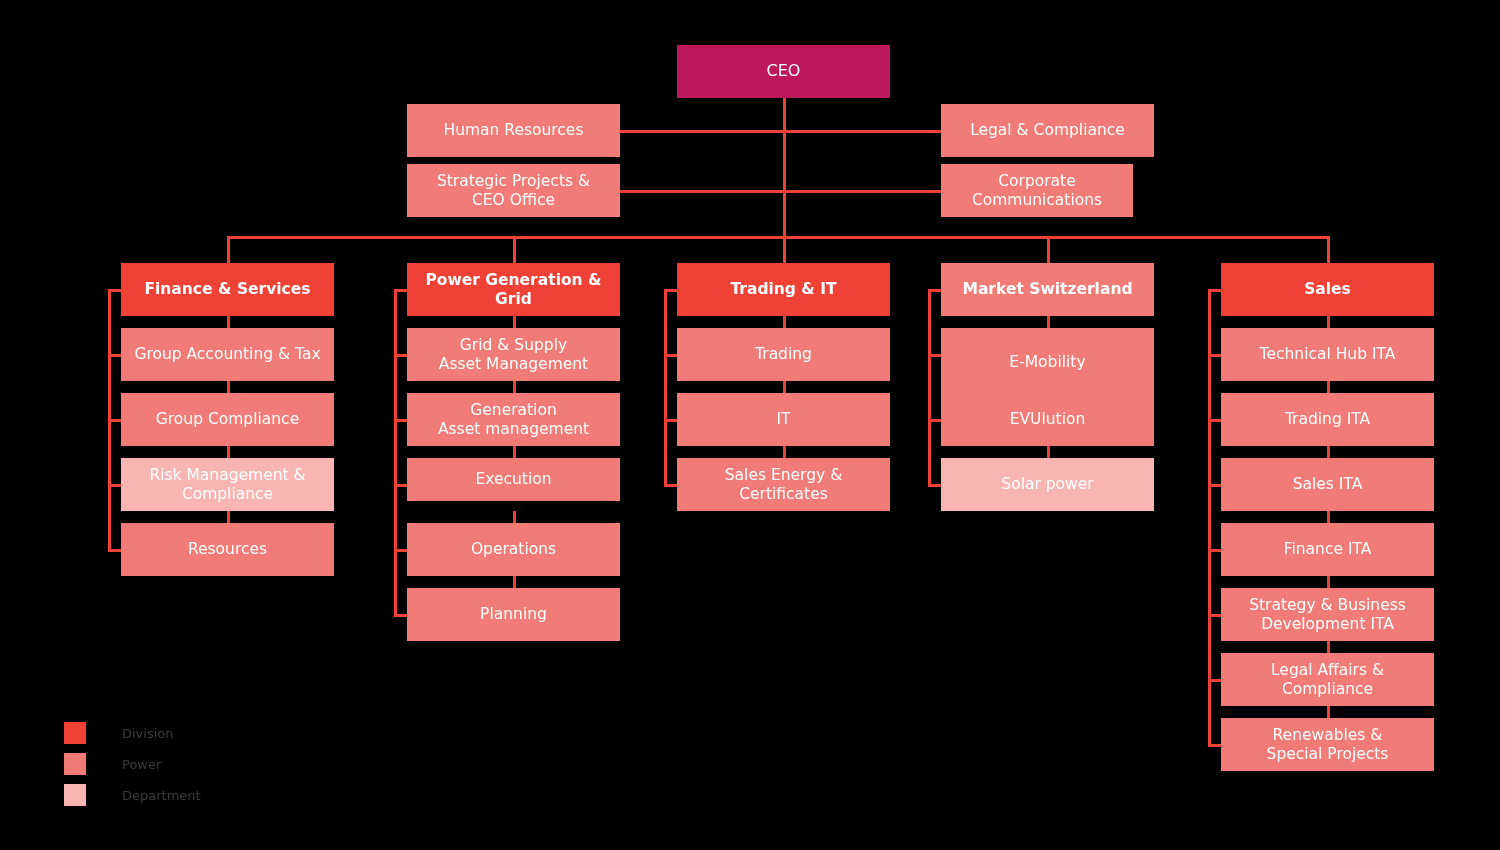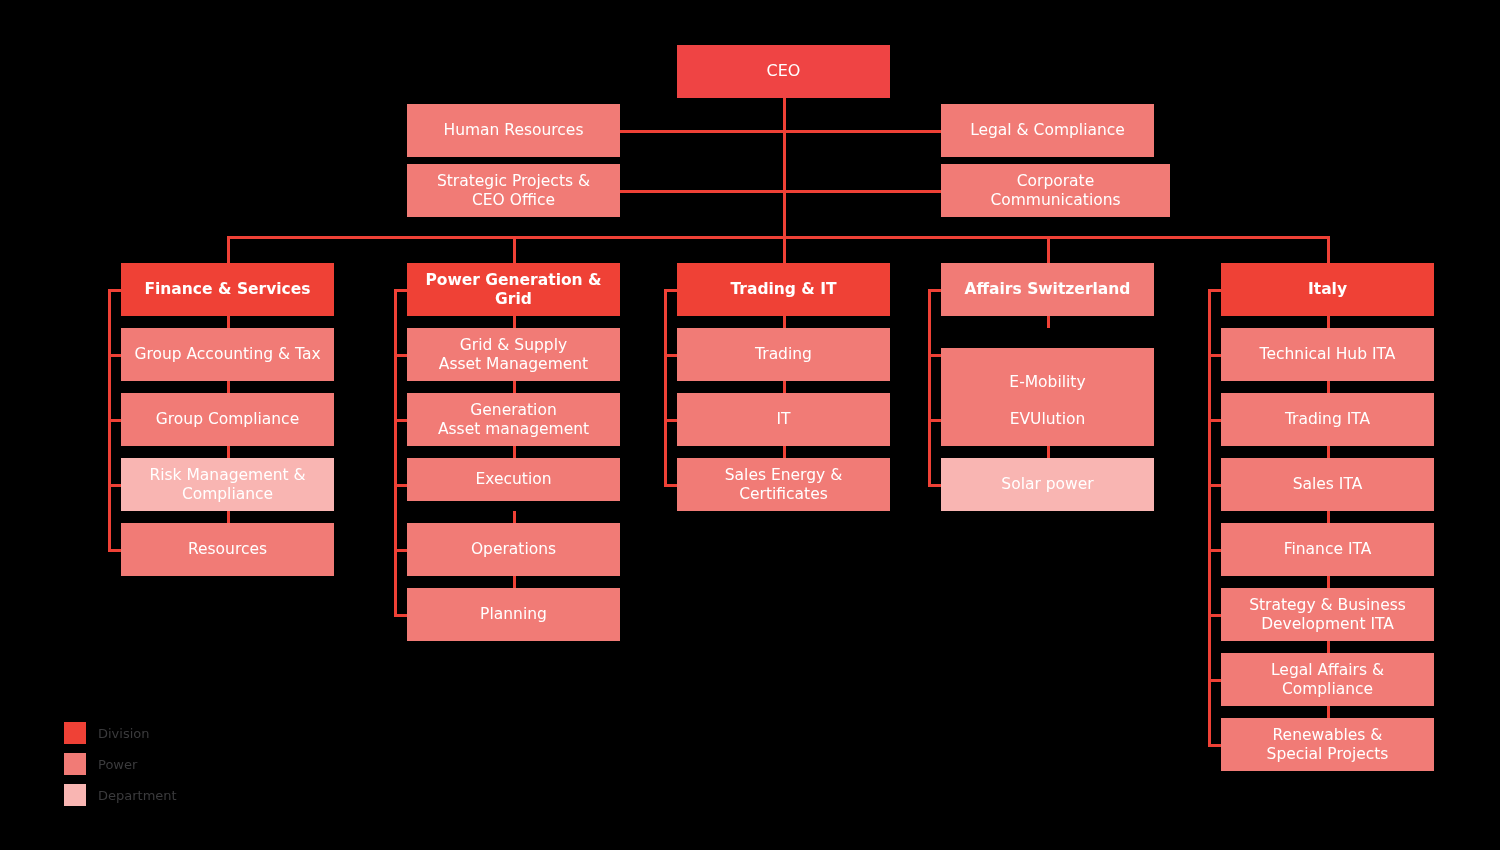--- a/index.html
+++ b/index.html
@@ -36,21 +36,21 @@
     line-height: 1.18;
     padding: 2px 6px;
     z-index: 5;
   }
   .node .label {
     display: block;
     white-space: pre-line;
   }
 
   .node.ceo {
-    background: #ef4444;
+    background: #be185d;
     font-size: 16px;
     font-weight: 400;
   }
   .node.division {
     background: #ef4136;
     font-size: 15.5px;
     font-weight: 700;
   }
   .node.unit {
     background: #f17b76;
@@ -82,20 +82,21 @@
     position: absolute;
     left: 64px;
     top: 720px;
     z-index: 8;
   }
   .legend-row {
     display: flex;
     align-items: center;
     height: 26px;
     margin-bottom: 5px;
+    gap: 24px;
   }
   .legend-swatch {
     width: 22px;
     height: 22px;
     flex: 0 0 auto;
   }
   .legend-text {
     margin-left: 12px;
     color: #3b3b3d;
     font-size: 13px;
@@ -114,21 +115,21 @@
       <div class="node unit" style="left: 407px; top: 104px; width: 213px; height: 53px;">
         <span class="label">Human Resources</span>
       </div>
       <div class="node unit" style="left: 941px; top: 104px; width: 213px; height: 53px;">
         <span class="label">Legal &amp; Compliance</span>
       </div>
       <div class="node unit" style="left: 407px; top: 164px; width: 213px; height: 53px;">
         <span class="label">Strategic Projects &amp;
 CEO Office</span>
       </div>
-      <div class="node unit" style="left: 941px; top: 164px; width: 229px; height: 53px;">
+      <div class="node unit" style="left: 941px; top: 164px; width: 192px; height: 53px;">
         <span class="label">Corporate
 Communications</span>
       </div>
       <div class="node division" style="left: 121px; top: 263px; width: 213px; height: 53px;">
         <span class="label">Finance &amp; Services</span>
       </div>
       <div class="node unit" style="left: 121px; top: 328px; width: 213px; height: 53px;">
         <span class="label">Group Accounting &amp; Tax</span>
       </div>
       <div class="node unit" style="left: 121px; top: 393px; width: 213px; height: 53px;">
@@ -168,33 +169,33 @@
         <span class="label">Trading</span>
       </div>
       <div class="node unit" style="left: 677px; top: 393px; width: 213px; height: 53px;">
         <span class="label">IT</span>
       </div>
       <div class="node unit" style="left: 677px; top: 458px; width: 213px; height: 53px; text-align: center;">
         <span class="label">Sales Energy &amp;
 Certificates</span>
       </div>
       <div class="node unit-head" style="left: 941px; top: 263px; width: 213px; height: 53px;">
-        <span class="label">Affairs Switzerland</span>
-      </div>
-      <div class="node unit" style="left: 941px; top: 328px; width: 213px; height: 68px; margin-top: 20px;">
+        <span class="label">Market Switzerland</span>
+      </div>
+      <div class="node unit" style="left: 941px; top: 328px; width: 213px; height: 68px;">
         <span class="label">E-Mobility</span>
       </div>
       <div class="node unit" style="left: 941px; top: 393px; width: 213px; height: 53px;">
         <span class="label">EVUlution</span>
       </div>
       <div class="node department" style="left: 941px; top: 458px; width: 213px; height: 53px;">
         <span class="label">Solar power</span>
       </div>
       <div class="node division" style="left: 1221px; top: 263px; width: 213px; height: 53px;">
-        <span class="label">Italy</span>
+        <span class="label">Sales</span>
       </div>
       <div class="node unit" style="left: 1221px; top: 328px; width: 213px; height: 53px;">
         <span class="label">Technical Hub ITA</span>
       </div>
       <div class="node unit" style="left: 1221px; top: 393px; width: 213px; height: 53px;">
         <span class="label">Trading ITA</span>
       </div>
       <div class="node unit" style="left: 1221px; top: 458px; width: 213px; height: 53px;">
         <span class="label">Sales ITA</span>
       </div>

